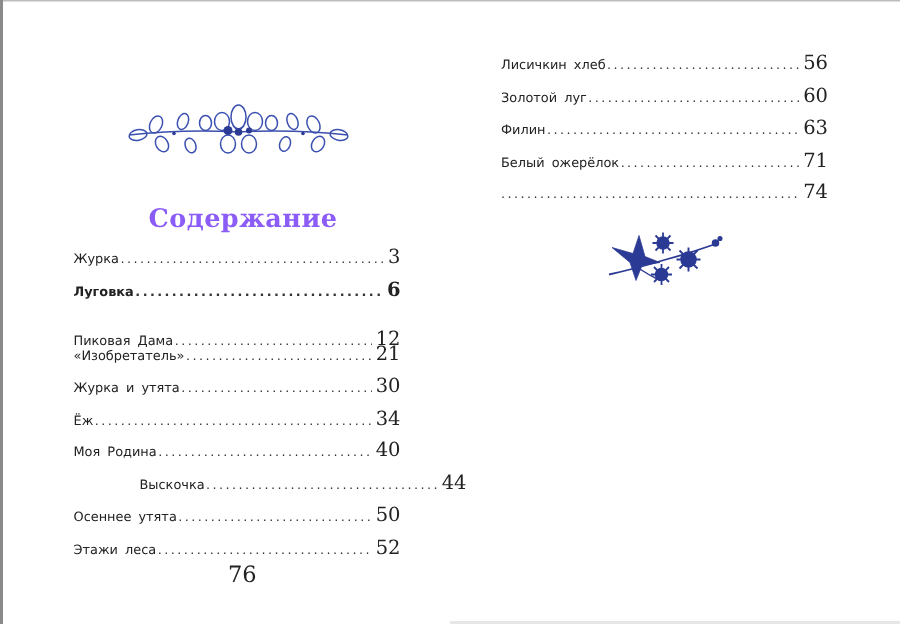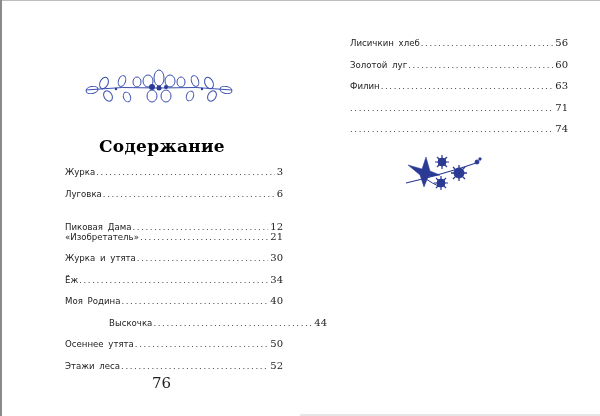--- a/index.html
+++ b/index.html
@@ -6,27 +6,27 @@
   body { width:600px; height:416px; position:relative; background:#ffffff; overflow:hidden;
          font-family:"DejaVu Sans", sans-serif; color:#222; }
   .frame-top { position:absolute; left:0; top:0; width:600px; height:1px; background:#bdbdbd; }
   .frame-left { position:absolute; left:0; top:0; width:2px; height:416px; background:#8a8a8a; }
   .frame-bottom { position:absolute; left:300px; top:414px; width:300px; height:2px; background:#e6e6e6; }
   .page { position:absolute; top:0; height:416px; }
   .page-left { left:2px; width:298px; }
   .page-right { left:300px; width:300px; }
   .ornament { position:absolute; }
   .title { position:absolute; left:96px; top:136px; width:128px; text-align:center;
-           font-family:"DejaVu Serif", serif; font-weight:bold; font-size:17px; color:#000000; letter-spacing:0.3px; }
+           font-family:"DejaVu Serif", serif; font-weight:bold; font-size:17px; color:#8b5cf6; letter-spacing:0.3px; }
   .toc { position:absolute; }
-  .toc-row { position:absolute; left:16px; height:14px; display:flex; align-items:baseline; font-size:8.6px; line-height:14px; white-space:nowrap; }
+  .toc-row { position:absolute; left:0; height:14px; display:flex; align-items:baseline; font-size:8.6px; line-height:14px; white-space:nowrap; }
   .toc-title { flex:0 0 auto; padding-right:1px; word-spacing:2px; }
   .toc-dots { flex:1 1 auto; overflow:hidden; letter-spacing:1.6px; color:#333; }
   .toc-dots::before { content:"................................................................................................................"; }
-  .toc-page { flex:0 0 auto; padding-left:2px; font-family:"DejaVu Serif", serif; font-size:10px; }
+  .toc-page { flex:0 0 auto; padding-left:2px; font-family:"DejaVu Serif", serif; font-size:13px; }
   .folio { position:absolute; left:150px; top:374px; font-family:"DejaVu Serif", serif; font-size:15px; color:#222; }
 </style>
 </head>
 <body>
 
 <div class="frame-top"></div>
 <div class="frame-left"></div>
 <div class="frame-bottom"></div>
 
 <div class="page page-left">
@@ -64,21 +64,21 @@
   </svg>
 
   <div class="title">Содержание</div>
 
   <div class="toc" style="left:47px; top:165px; width:218px;">
     <div class="toc-row" style="top:0px; width:218px;">
       <span class="toc-title">Журка</span>
       <span class="toc-dots"></span>
       <span class="toc-page">3</span>
     </div>
-    <div class="toc-row" style="top:21.5px; width:218px;">
+    <div class="toc-row" style="top:21.5px; width:218px;font-weight:bold;">
       <span class="toc-title">Луговка</span>
       <span class="toc-dots"></span>
       <span class="toc-page">6</span>
     </div>
     <div class="toc-row" style="top:43px; width:218px;margin-top:12px;">
       <span class="toc-title">Пиковая  Дама</span>
       <span class="toc-dots"></span>
       <span class="toc-page">12</span>
     </div>
     <div class="toc-row" style="top:64.5px; width:218px;">
@@ -132,20 +132,21 @@
       <span class="toc-title">Золотой  луг</span>
       <span class="toc-dots"></span>
       <span class="toc-page">60</span>
     </div>
     <div class="toc-row" style="top:43px; width:218px;">
       <span class="toc-title">Филин</span>
       <span class="toc-dots"></span>
       <span class="toc-page">63</span>
     </div>
     <div class="toc-row" style="top:64.5px; width:218px;">
+      <span class="toc-title">Белый  ожерёлок</span>
       <span class="toc-dots"></span>
       <span class="toc-page">71</span>
     </div>
     <div class="toc-row" style="top:86px; width:218px;">
       <span class="toc-dots"></span>
       <span class="toc-page">74</span>
     </div>
   </div>
 
   <svg class="ornament" style="left:104px; top:153px;" width="80" height="40" viewBox="0 0 80 40">

